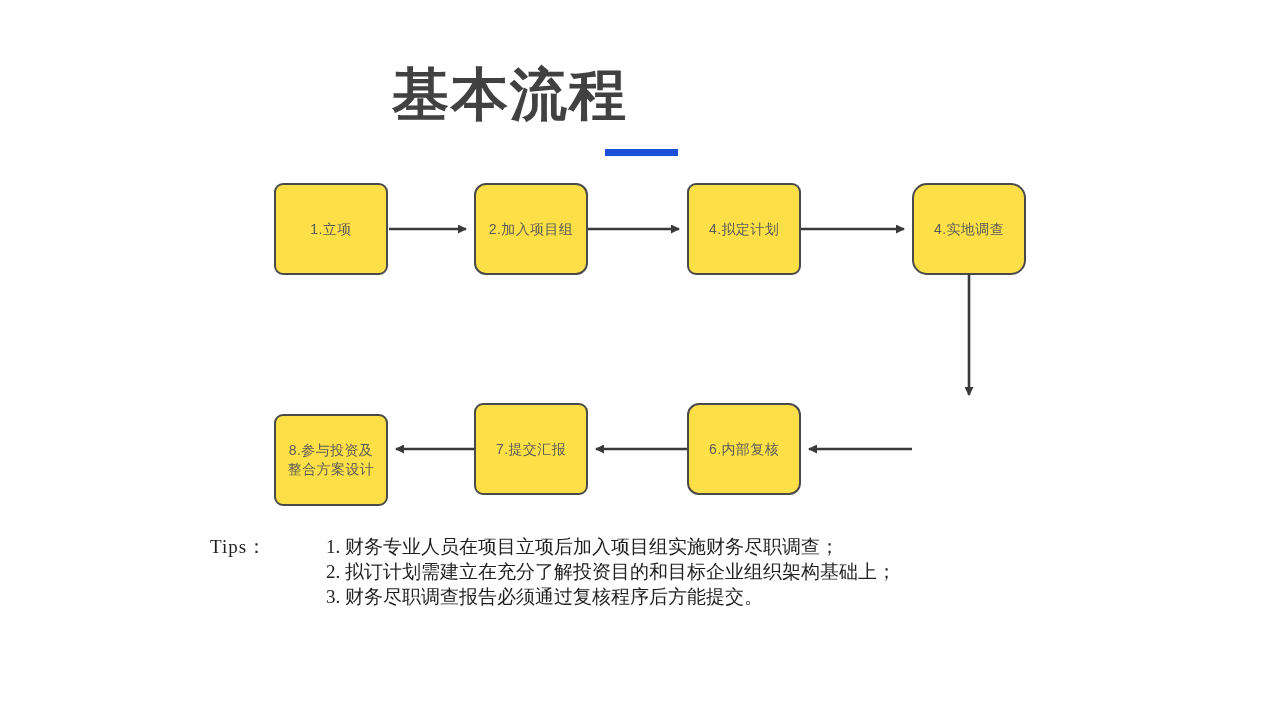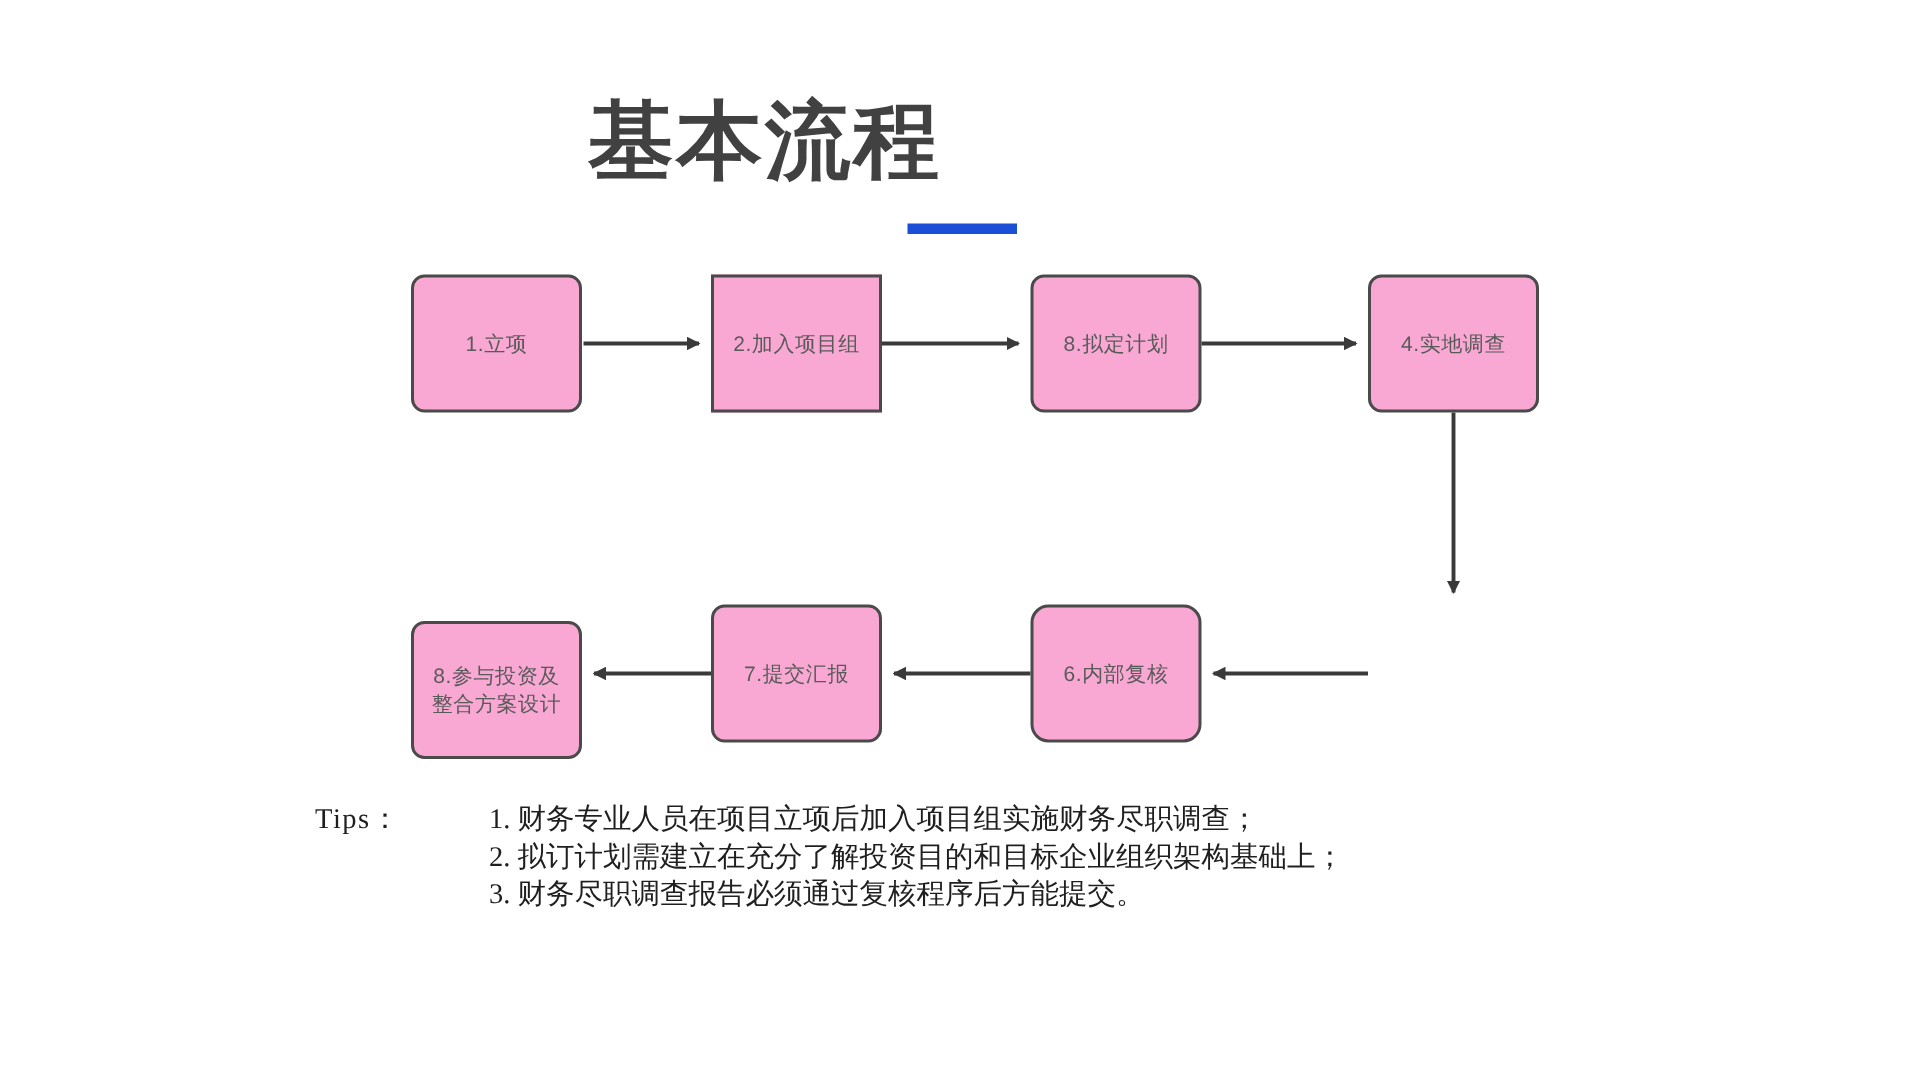--- a/index.html
+++ b/index.html
@@ -52,32 +52,32 @@
     left: 0;
     top: 0;
   }
 
   .flow-node {
     position: absolute;
     width: 114px;
     height: 92px;
     box-sizing: border-box;
     border: 2px solid #4a4a4a;
-    background: #f9a8d4;
+    background: #fde047;
     display: flex;
     align-items: center;
     justify-content: center;
     text-align: center;
     font-size: 14px;
     line-height: 19px;
     color: #5a5a5a;
     letter-spacing: 0.4px;
   }
   .flow-node.rounded { border-radius: 9px; }
-  .flow-node.square  { border-radius: 0; }
+  .flow-node.square  { border-radius: 12px; }
   .flow-node .node-label { display: block; padding: 0 5px; }
 
   
   #tips-block {
     position: absolute;
     left: 210px;
     top: 534px;
     font-family: "Liberation Serif", "DejaVu Serif", serif;
     font-size: 19px;
     line-height: 25px;
@@ -139,24 +139,24 @@
 
   <div class="flow-node rounded" style="left:274px; top:183px;">
     <span class="node-label">1.立项</span>
   </div>
 
   <div class="flow-node square" style="left:474px; top:183px;">
     <span class="node-label">2.加入项目组</span>
   </div>
 
   <div class="flow-node rounded" style="left:687px; top:183px;">
-    <span class="node-label">8.拟定计划</span>
+    <span class="node-label">4.拟定计划</span>
   </div>
 
-  <div class="flow-node rounded" style="left:912px; top:183px;">
+  <div class="flow-node rounded" style="left:912px; top:183px;border-radius:15px;">
     <span class="node-label">4.实地调查</span>
   </div>
 
 
   <div class="flow-node rounded" style="left:687px; top:403px;border-radius:12px;">
     <span class="node-label">6.内部复核</span>
   </div>
 
   <div class="flow-node rounded" style="left:474px; top:403px;">
     <span class="node-label">7.提交汇报</span>

